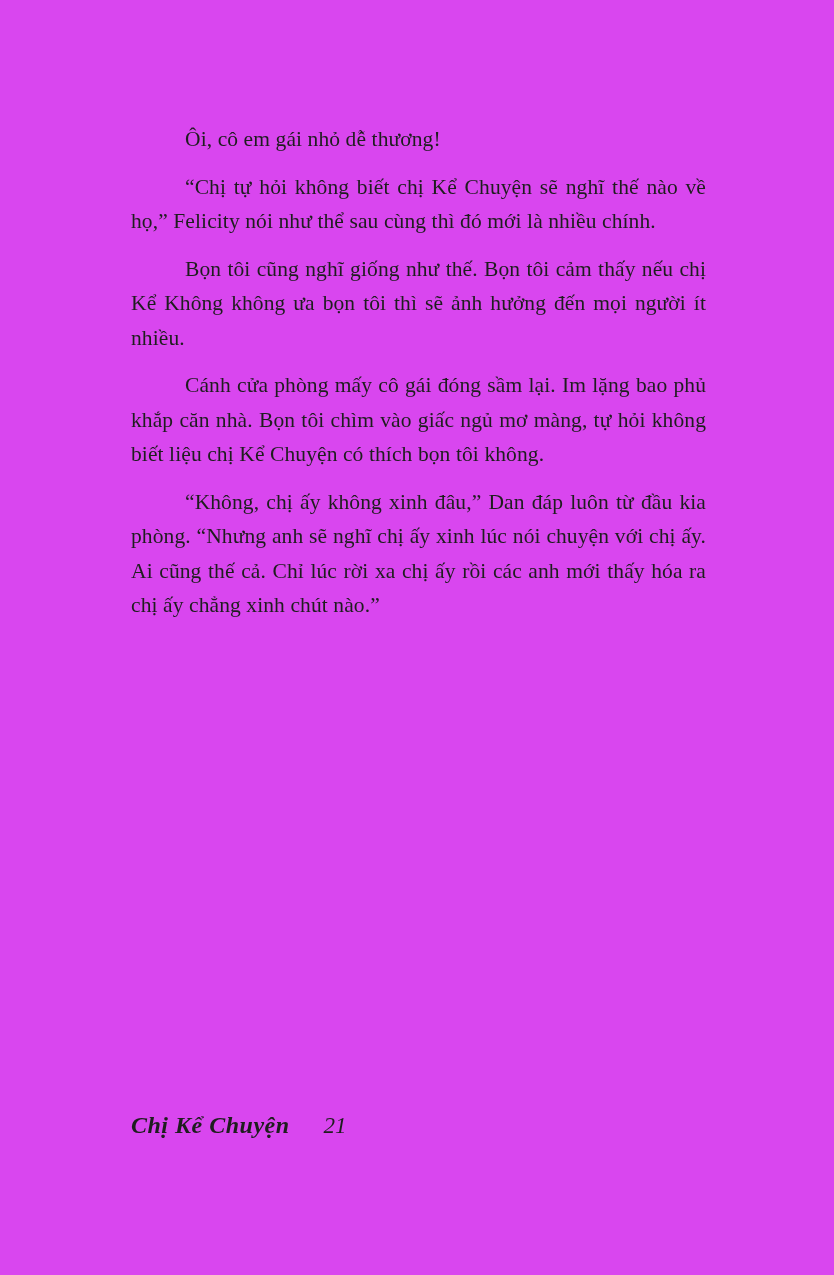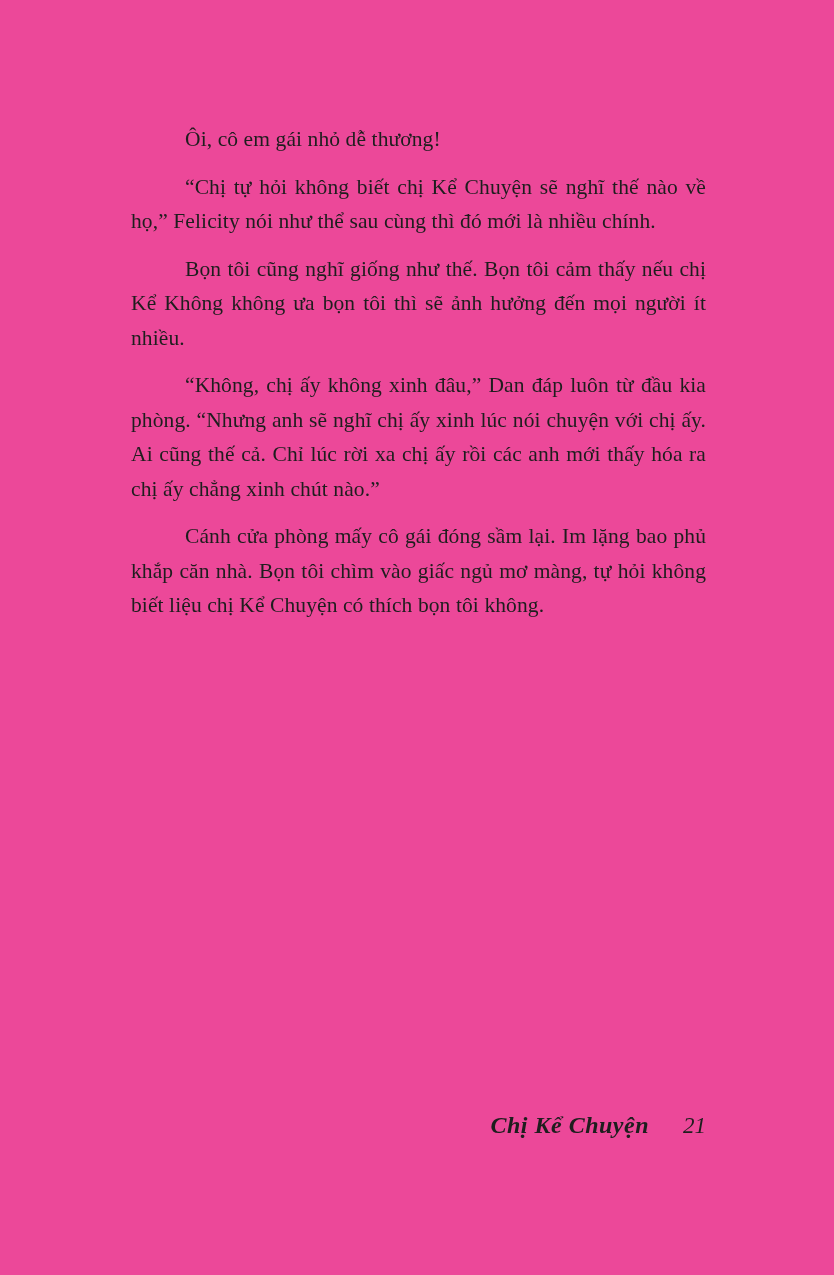--- a/index.html
+++ b/index.html
@@ -4,21 +4,21 @@
 <style>
   html, body {
     margin: 0;
     padding: 0;
     background: #ffffff;
   }
   .page {
     position: relative;
     width: 834px;
     height: 1275px;
-    background: #ec4899;
+    background: #d946ef;
     overflow: hidden;
     font-family: "Liberation Serif", "DejaVu Serif", serif;
     color: #1e1e1e;
   }
   .text-block {
     position: absolute;
     left: 131px;
     top: 122px;
     width: 575px;
   }
@@ -28,21 +28,20 @@
     line-height: 34.5px;
     text-align: justify;
     text-indent: 54px;
     letter-spacing: 0.1px;
   }
   .footer {
     position: absolute;
     top: 1112px;
     left: 131px;
     width: 575px;
-    text-align: right;
     white-space: nowrap;
   }
   .footer .running-title {
     font-style: italic;
     font-weight: bold;
     font-size: 24px;
     letter-spacing: 0.5px;
   }
   .footer .page-number {
     font-style: italic;
@@ -52,22 +51,22 @@
 </style>
 </head>
 <body>
 
 <div class="page">
 
   <div class="text-block">
     <p>Ôi, cô em gái nhỏ dễ thương!</p>
     <p>“Chị tự hỏi không biết chị Kể Chuyện sẽ nghĩ thế nào về họ,” Felicity nói như thể sau cùng thì đó mới là nhiều chính.</p>
     <p>Bọn tôi cũng nghĩ giống như thế. Bọn tôi cảm thấy nếu chị Kể Không không ưa bọn tôi thì sẽ ảnh hưởng đến mọi người ít nhiều.</p>
+    <p>Cánh cửa phòng mấy cô gái đóng sầm lại. Im lặng bao phủ khắp căn nhà. Bọn tôi chìm vào giấc ngủ mơ màng, tự hỏi không biết liệu chị Kể Chuyện có thích bọn tôi không.</p>
     <p>“Không, chị ấy không xinh đâu,” Dan đáp luôn từ đầu kia phòng. “Nhưng anh sẽ nghĩ chị ấy xinh lúc nói chuyện với chị ấy. Ai cũng thế cả. Chỉ lúc rời xa chị ấy rồi các anh mới thấy hóa ra chị ấy chẳng xinh chút nào.”</p>
-    <p>Cánh cửa phòng mấy cô gái đóng sầm lại. Im lặng bao phủ khắp căn nhà. Bọn tôi chìm vào giấc ngủ mơ màng, tự hỏi không biết liệu chị Kể Chuyện có thích bọn tôi không.</p>
   </div>
 
   <div class="footer">
     <span class="running-title">Chị Kể Chuyện</span>
     <span class="page-number">21</span>
   </div>
 
 </div>
 
 </body></html>

